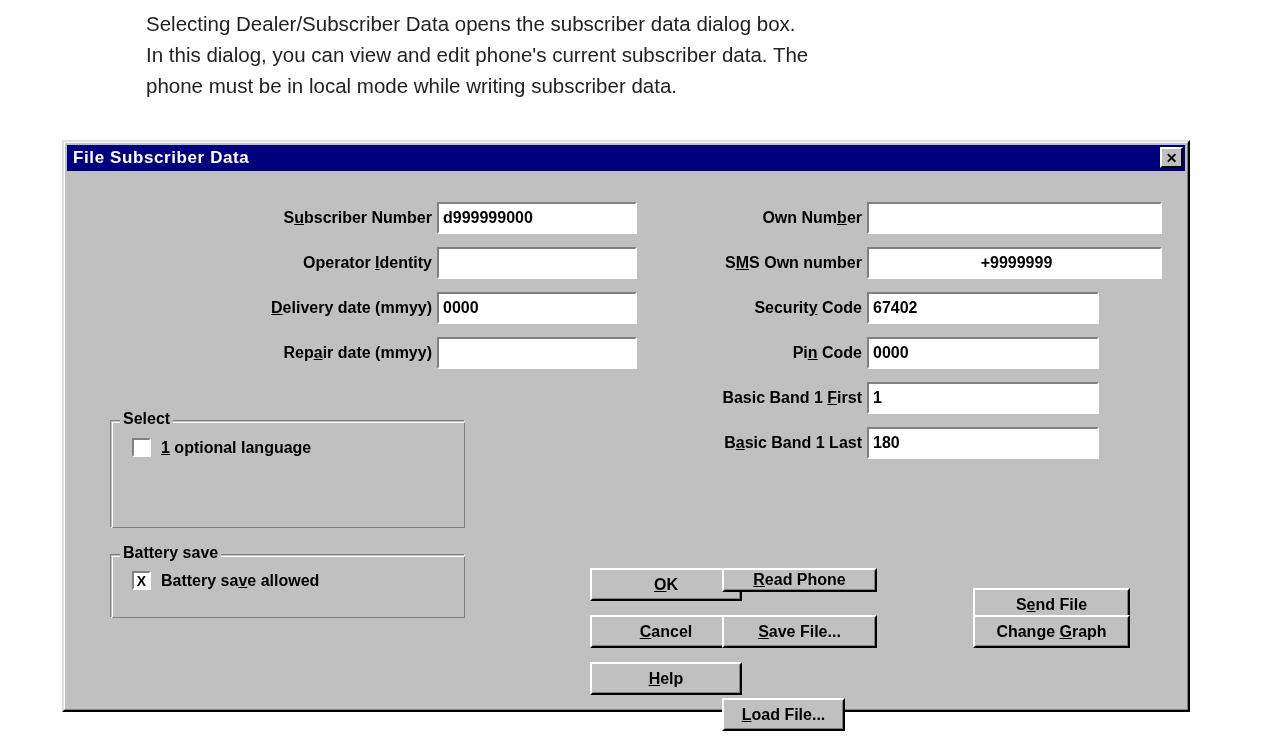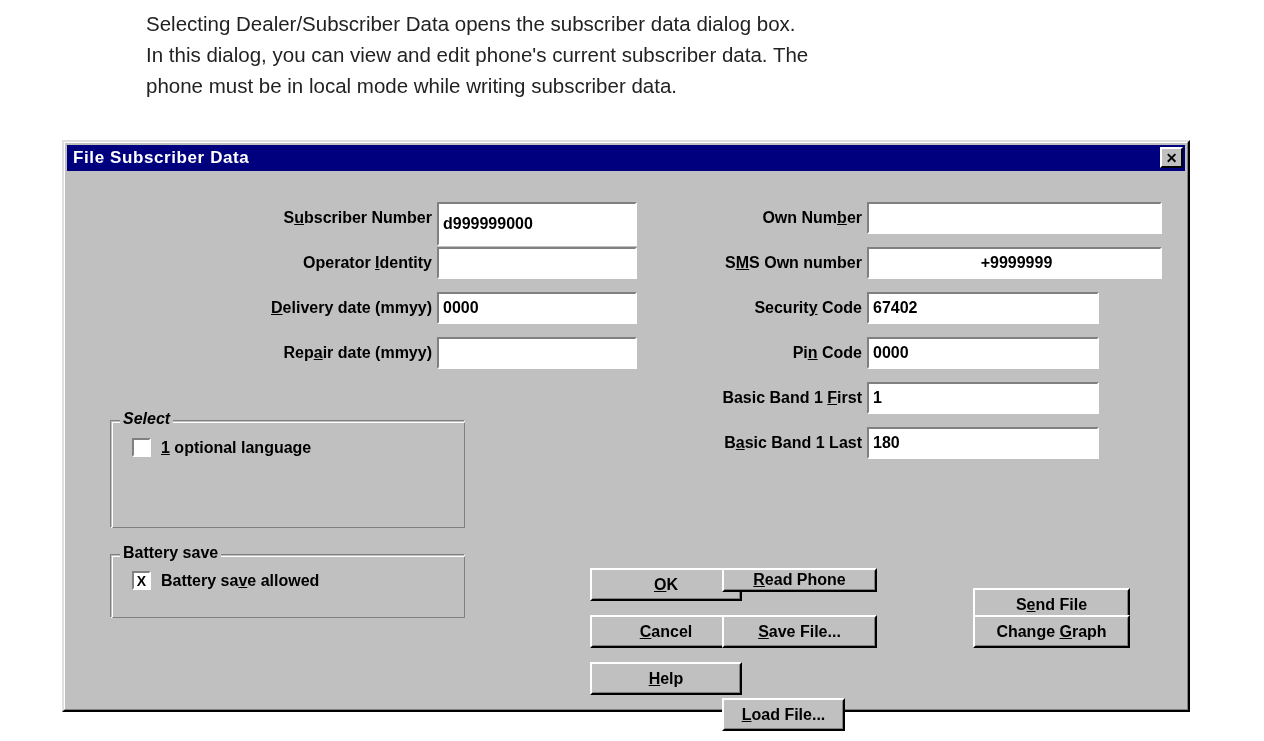--- a/index.html
+++ b/index.html
@@ -192,40 +192,40 @@
   <div class="dialog">
     <div class="dialog-inner"></div>
 
     <div class="titlebar">
       <div class="titlebar-text">File Subscriber Data</div>
       <div class="title-close">✕</div>
     </div>
 
     <div class="client" id="client">
         <div class="flabel" style="left: 40px; width: 325px; top: 35px;">S<u>u</u>bscriber Number</div>
-        <input type="text" class="field" value="d999999000" style="left: 370px; top: 28px; width: 200px; height: 44px;">
+        <input type="text" class="field" value="d999999000" style="left: 370px; top: 28px; width: 200px; height: 32px;">
         <div class="flabel" style="left: 40px; width: 325px; top: 80px;">Operator <u>I</u>dentity</div>
         <input type="text" class="field" style="left: 370px; top: 73px; width: 200px; height: 32px;">
         <div class="flabel" style="left: 40px; width: 325px; top: 125px;"><u>D</u>elivery date (mmyy)</div>
         <input type="text" class="field" value="0000" style="left: 370px; top: 118px; width: 200px; height: 32px;">
         <div class="flabel" style="left: 40px; width: 325px; top: 170px;">Rep<u>a</u>ir date (mmyy)</div>
         <input type="text" class="field" style="left: 370px; top: 163px; width: 200px; height: 32px;">
         <div class="flabel" style="left: 460px; width: 335px; top: 35px;">Own Num<u>b</u>er</div>
         <input type="text" class="field" style="left: 800px; top: 28px; width: 295px; height: 32px;">
         <div class="flabel" style="left: 460px; width: 335px; top: 80px;">S<u>M</u>S Own number</div>
         <input type="text" class="field" value="+9999999" style="left: 800px; top: 73px; width: 295px; height: 32px; text-align: center;">
         <div class="flabel" style="left: 460px; width: 335px; top: 125px;">Securit<u>y</u> Code</div>
         <input type="text" class="field" value="67402" style="left: 800px; top: 118px; width: 232px; height: 32px;">
         <div class="flabel" style="left: 460px; width: 335px; top: 170px;">Pi<u>n</u> Code</div>
         <input type="text" class="field" value="0000" style="left: 800px; top: 163px; width: 232px; height: 32px;">
         <div class="flabel" style="left: 460px; width: 335px; top: 215px;">Basic Band 1 <u>F</u>irst</div>
         <input type="text" class="field" value="1" style="left: 800px; top: 208px; width: 232px; height: 32px;">
         <div class="flabel" style="left: 460px; width: 335px; top: 260px;">B<u>a</u>sic Band 1 Last</div>
         <input type="text" class="field" value="180" style="left: 800px; top: 253px; width: 232px; height: 32px;">
-        <div class="groupbox" style="left: 43px; top: 246px; width: 355px; height: 108px; font-style: italic;">
+        <div class="groupbox" style="left: 43px; top: 246px; width: 355px; height: 108px;">
           <div class="groupbox-in"></div>
           <div class="group-title">Select</div>
         </div>
         <div class="checkrow" style="left: 65px; top: 264px;">
           <div class="cbox"></div>
           <span><u>1</u> optional language</span>
         </div>
         <div class="groupbox" style="left: 43px; top: 380px; width: 355px; height: 64px;">
           <div class="groupbox-in"></div>
           <div class="group-title">Battery save</div>

